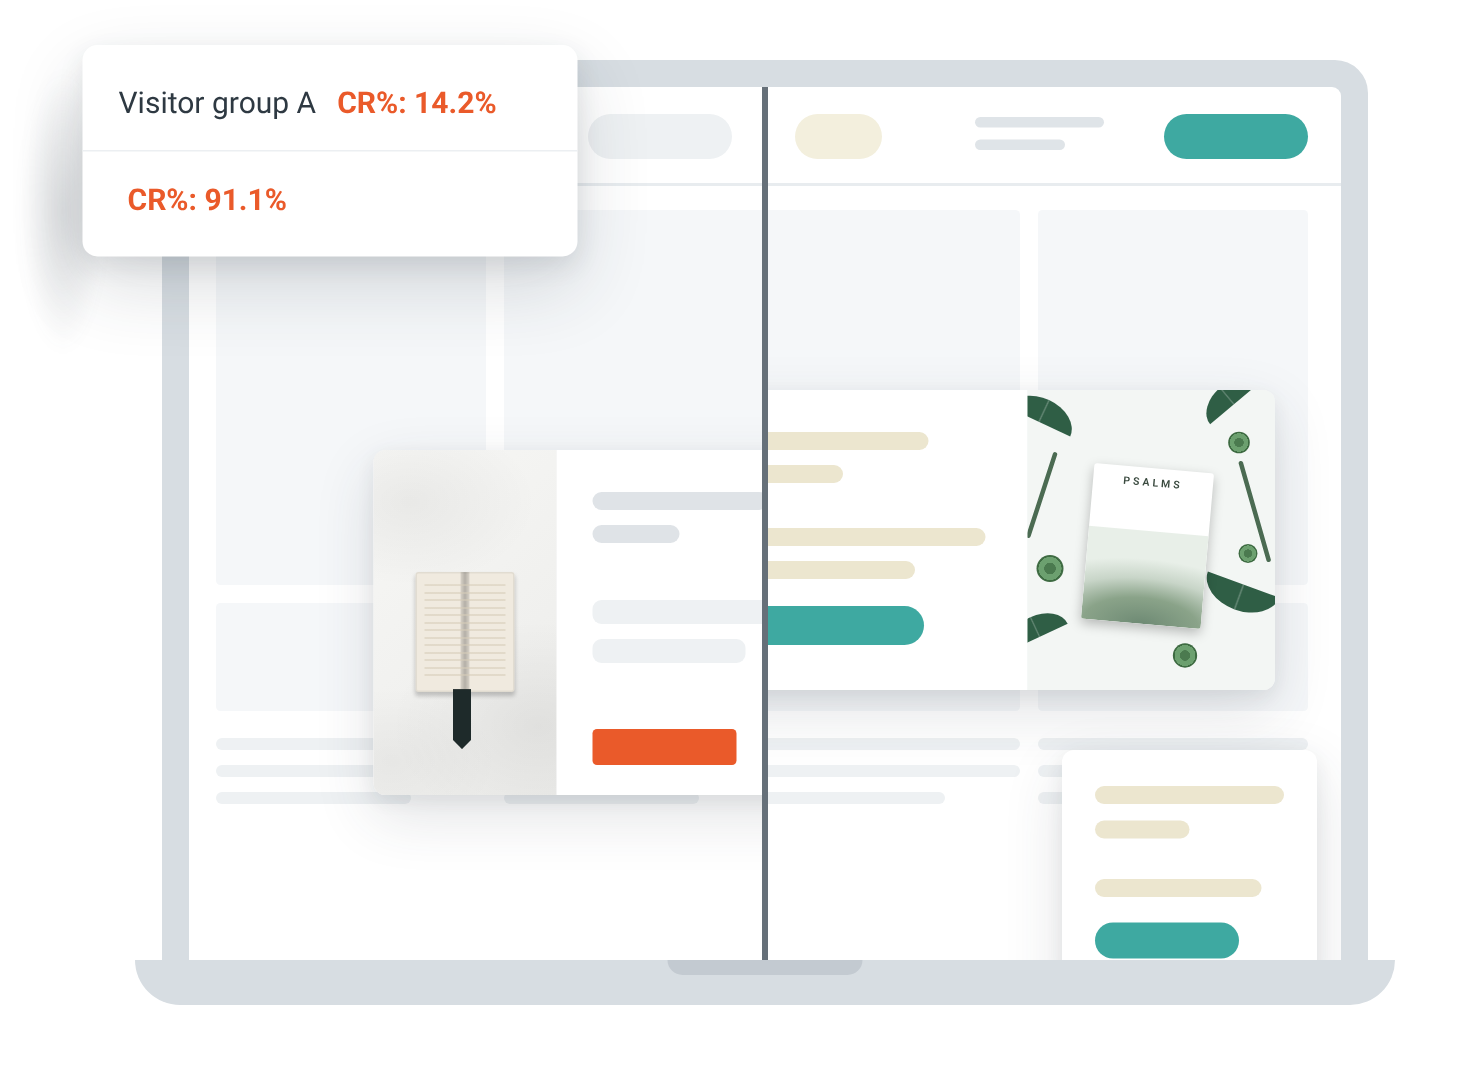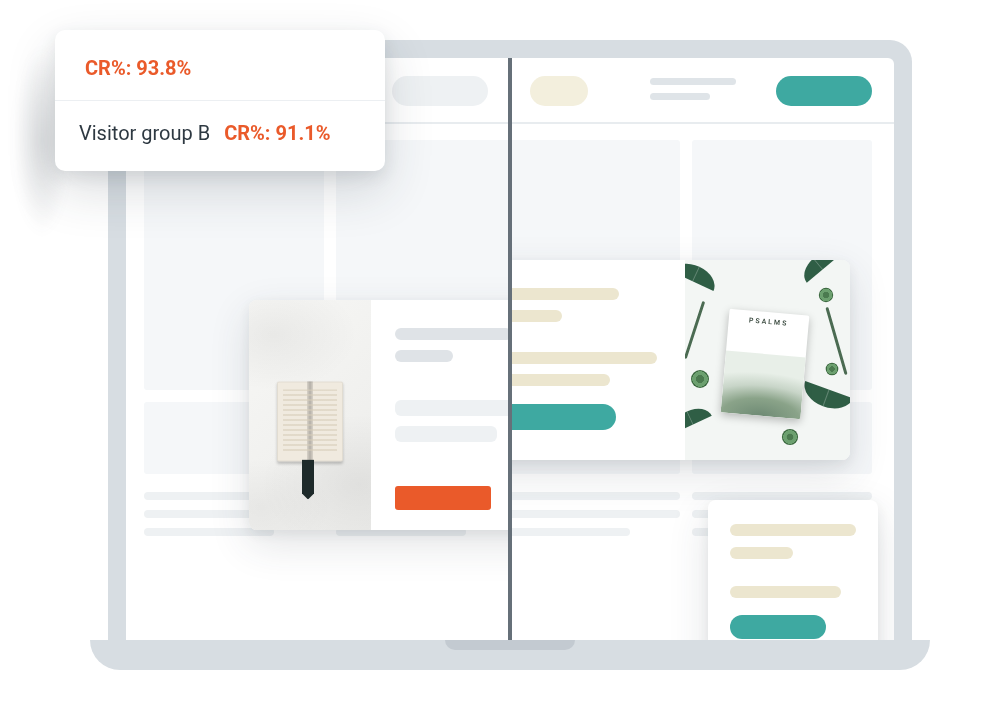--- a/index.html
+++ b/index.html
@@ -315,24 +315,24 @@
     background: radial-gradient(circle at 50% 50%, #4b7a4f 0 30%, #6ca06f 31% 60%, #3e6b42 61% 100%);
   }
 </style>
 </head>
 <body>
 
 <div class="haze"></div>
 
 <div class="float-card">
   <div class="float-row">
-    <span class="float-metric">CR%: 93.8%</span>
+    <span class="float-label">Visitor group A</span>
+    <span class="float-metric">CR%: 14.2%</span>
   </div>
   <div class="float-row">
-    <span class="float-label">Visitor group B</span>
     <span class="float-metric">CR%: 91.1%</span>
   </div>
 </div>
 
 <div class="laptop">
   <div class="laptop-body"></div>
 
   <div class="laptop-screen">
 
     <div class="side side-left">

